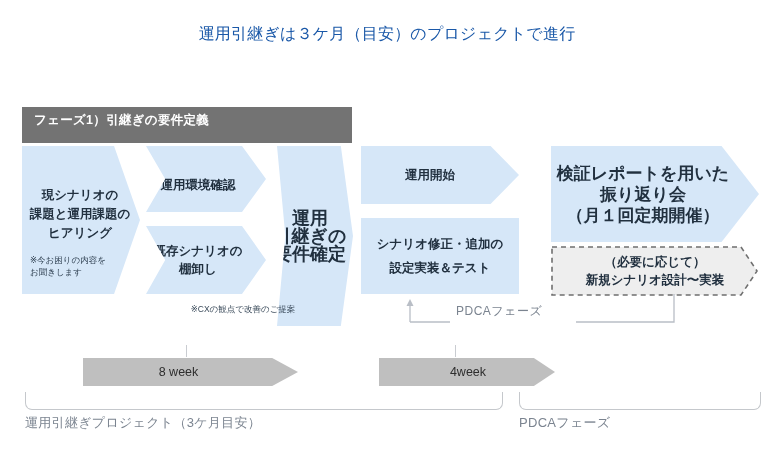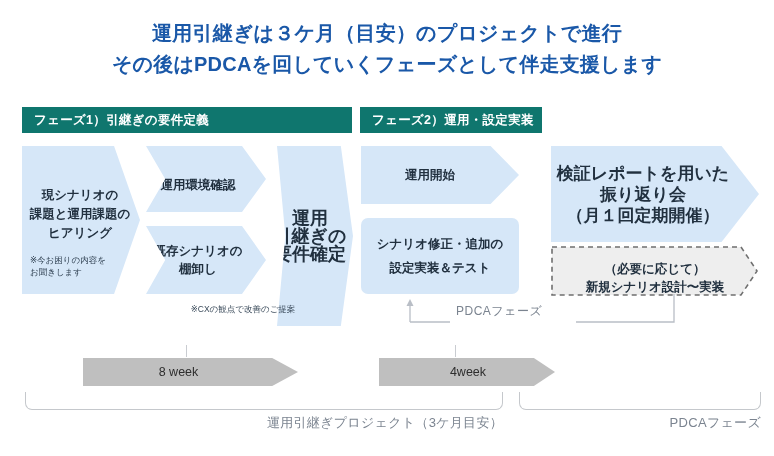--- a/index.html
+++ b/index.html
@@ -12,32 +12,32 @@
   }
   #stage{position:relative;width:774px;height:456px;}
 
   
   .title-block{
     position:absolute;left:0;top:18px;width:774px;
     text-align:center;
   }
   .title-line{
     color:#1a58a8;
-    font-weight:bold;
-    font-size:20px;
+    font-weight:normal;
+    font-size:16px;
     line-height:31px;
     letter-spacing:.2px;
     white-space:nowrap;
   }
 
   
   .phase-head{
     position:absolute;
-    height:26px;
-    background:#0f766e;
+    height:36px;
+    background:#737373;
     color:#ffffff;
     font-size:12.5px;
     font-weight:bold;
     line-height:26px;
     padding-left:12px;
     box-sizing:border-box;
     white-space:nowrap;
     letter-spacing:.3px;
   }
   #ph1{left:22px;top:107px;width:330px;}
@@ -54,21 +54,20 @@
     color:#21303f;
     box-sizing:border-box;
   }
   .chev .txt{width:100%;}
   .rect{
     position:absolute;
     background:#d6e7f8;
     display:flex;align-items:center;justify-content:center;
     text-align:center;font-weight:bold;color:#21303f;
     box-sizing:border-box;
-    border-radius:7px;
   }
 
   
   .pent{ -webkit-clip-path:polygon(0 0,78% 0,100% 50%,78% 100%,0 100%);
          clip-path:polygon(0 0,78% 0,100% 50%,78% 100%,0 100%); }
   .pent-notch{ -webkit-clip-path:polygon(0 0,80% 0,100% 50%,80% 100%,0 100%,16% 50%);
          clip-path:polygon(0 0,80% 0,100% 50%,80% 100%,0 100%,16% 50%); }
   .pent-notch-s{ -webkit-clip-path:polygon(0 0,84% 0,100% 50%,84% 100%,0 100%,11% 50%);
          clip-path:polygon(0 0,84% 0,100% 50%,84% 100%,0 100%,11% 50%); }
   .pent-big{ -webkit-clip-path:polygon(0 0,82% 0,100% 50%,82% 100%,0 100%);
@@ -145,38 +144,36 @@
     border:1.4px solid #c5c8cc;
     border-top:none;
     border-radius:0 0 7px 7px;
     height:18px;
     box-sizing:border-box;
   }
   #br1{left:25px;top:392px;width:478px;}
   #br2{left:519px;top:392px;width:242px;}
   .bracket-label{
     position:absolute;
-    font-size:13px;color:#7b8490;text-align:right;
+    font-size:13px;color:#7b8490;text-align:left;
     letter-spacing:.3px;
   }
   #bl1{left:25px;top:414px;width:478px;}
   #bl2{left:519px;top:414px;width:242px;}
 </style>
 </head>
 <body>
 
 <div id="stage">
 
   <div class="title-block">
     <div class="title-line">運用引継ぎは３ケ月（目安）のプロジェクトで進行</div>
-    <div class="title-line">その後はPDCAを回していくフェーズとして伴走支援します</div>
   </div>
 
   <div class="phase-head" id="ph1">フェーズ1）引継ぎの要件定義</div>
-  <div class="phase-head" id="ph2">フェーズ2）運用・設定実装</div>
 
   <div class="chev pent" id="p1b1">
     <div class="txt">現シナリオの<br>課題と運用課題の<br>ヒアリング</div>
     <div class="note">※今お困りの内容を<br>お聞きします</div>
   </div>
 
   <div class="chev pent-notch" id="p1b2">
     <div class="txt">運用環境確認</div>
   </div>
 
@@ -197,21 +194,21 @@
     <div class="txt">シナリオ修正・追加の<br>設定実装＆テスト</div>
   </div>
 
   <div class="chev pent-big" id="p3b1">
     <div class="txt">検証レポートを用いた<br>振り返り会<br>（月１回定期開催）</div>
   </div>
 
   <svg id="p3b2-border" width="208" height="50" viewBox="0 0 208 50">
     <polygon points="1,1 190,1 206,25 190,49 1,49" fill="#eeeeee" stroke="#6f6f6f" stroke-width="1.6" stroke-dasharray="5,4"></polygon>
   </svg>
-  <div id="p3b2" style="background:transparent;border:none;align-items:flex-end;">
+  <div id="p3b2" style="background:transparent;border:none;">
     <div class="txt">（必要に応じて）<br>新規シナリオ設計〜実装</div>
   </div>
 
   <svg id="pdca-wrap" width="276" height="40" viewBox="0 0 276 40">
     <path d="M6,30 L6,12" stroke="#b9bec6" stroke-width="1.3" fill="none"></path>
     <path d="M2.5,14 L6,7 L9.5,14 Z" fill="#b9bec6"></path>
     <path d="M6,30 L46,30" stroke="#b9bec6" stroke-width="1.3" fill="none"></path>
     <path d="M172,30 L270,30 L270,2" stroke="#b9bec6" stroke-width="1.3" fill="none"></path>
   </svg>
   <div id="pdca-label">PDCAフェーズ</div>

